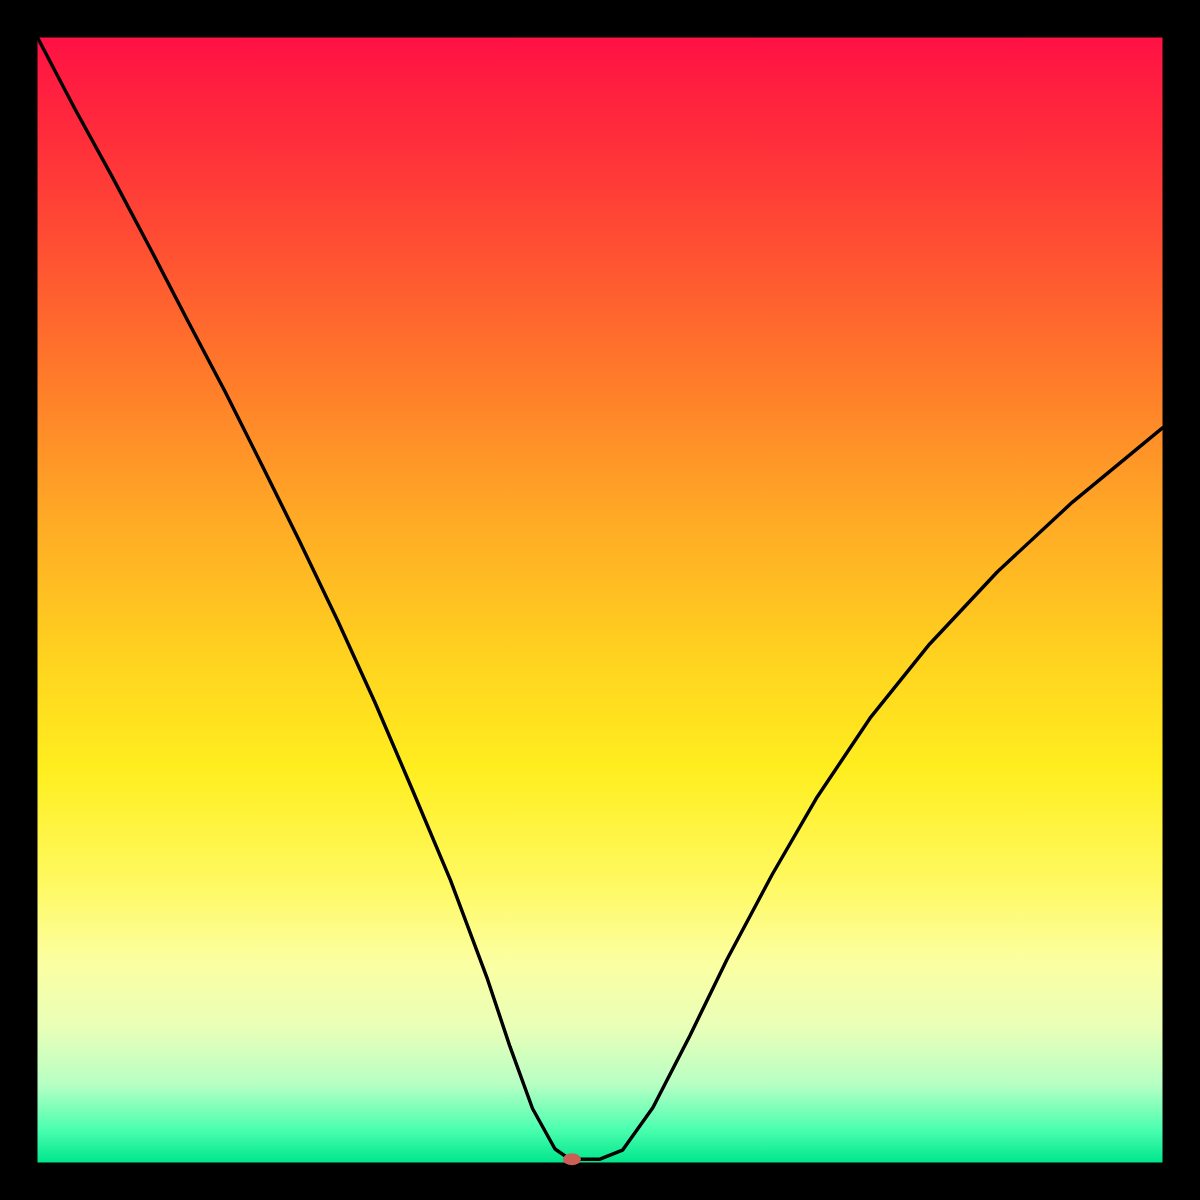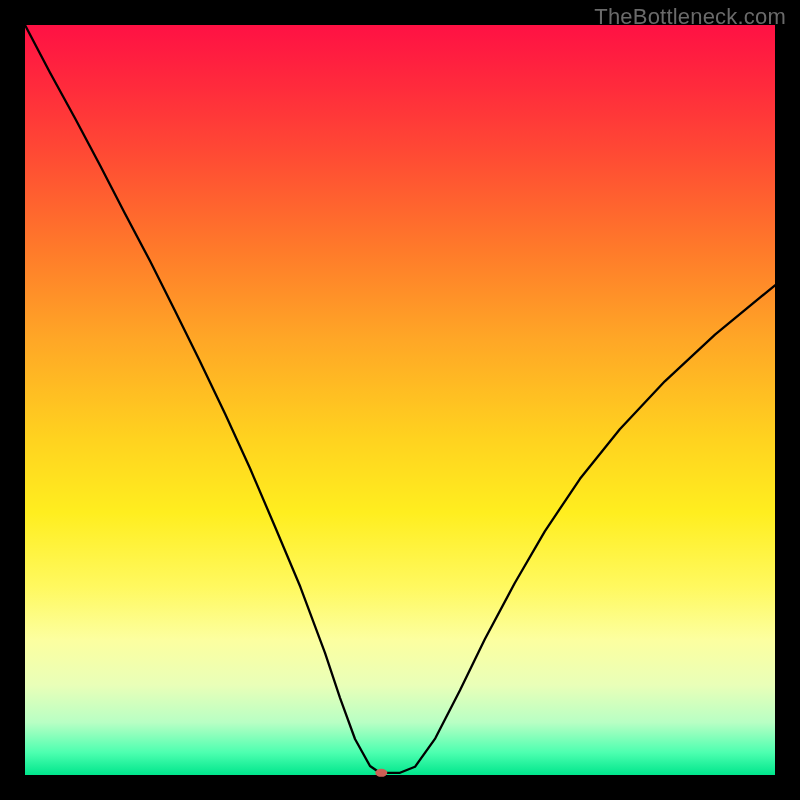--- a/index.html
+++ b/index.html
@@ -60,21 +60,20 @@
   }
   .marker {
     fill: #cc5f55;
   }
 </style>
 </head>
 <body>
 
 <div class="frame">
 
-  <div class="watermark">TheBottleneck.com</div>
 
   <div class="plot-area">
     <svg class="curve" viewBox="0 0 750 750" preserveAspectRatio="none">
       <path id="curve-path" fill="none" stroke="#000" stroke-width="2.3" stroke-linejoin="round" stroke-linecap="round" d="M0.0 0.0 L24.8 47.3 L50.3 93.8 L75.0 140.3 L99.8 188.2 L125.2 236.3 L150.0 285.8 L174.8 336.0 L200.3 389.2 L225.0 443.3 L249.7 501.0 L275.3 561.8 L300.0 627.8 L315.0 672.8 L330.0 714.0 L345.0 741.0 L354.8 747.8 L360.0 747.8 L375.0 747.8 L390.0 741.8 L410.3 713.3 L435.0 665.3 L459.8 614.3 L489.8 558.0 L519.8 506.3 L555.0 453.8 L594.8 404.3 L639.8 356.3 L690.0 309.7 L750.0 260.3"></path>
       <ellipse id="min-marker" class="marker" cx="356.3" cy="747.8" rx="6" ry="4" fill="#cc5f55"></ellipse>
     </svg>
   </div>
 
 </div>
 

